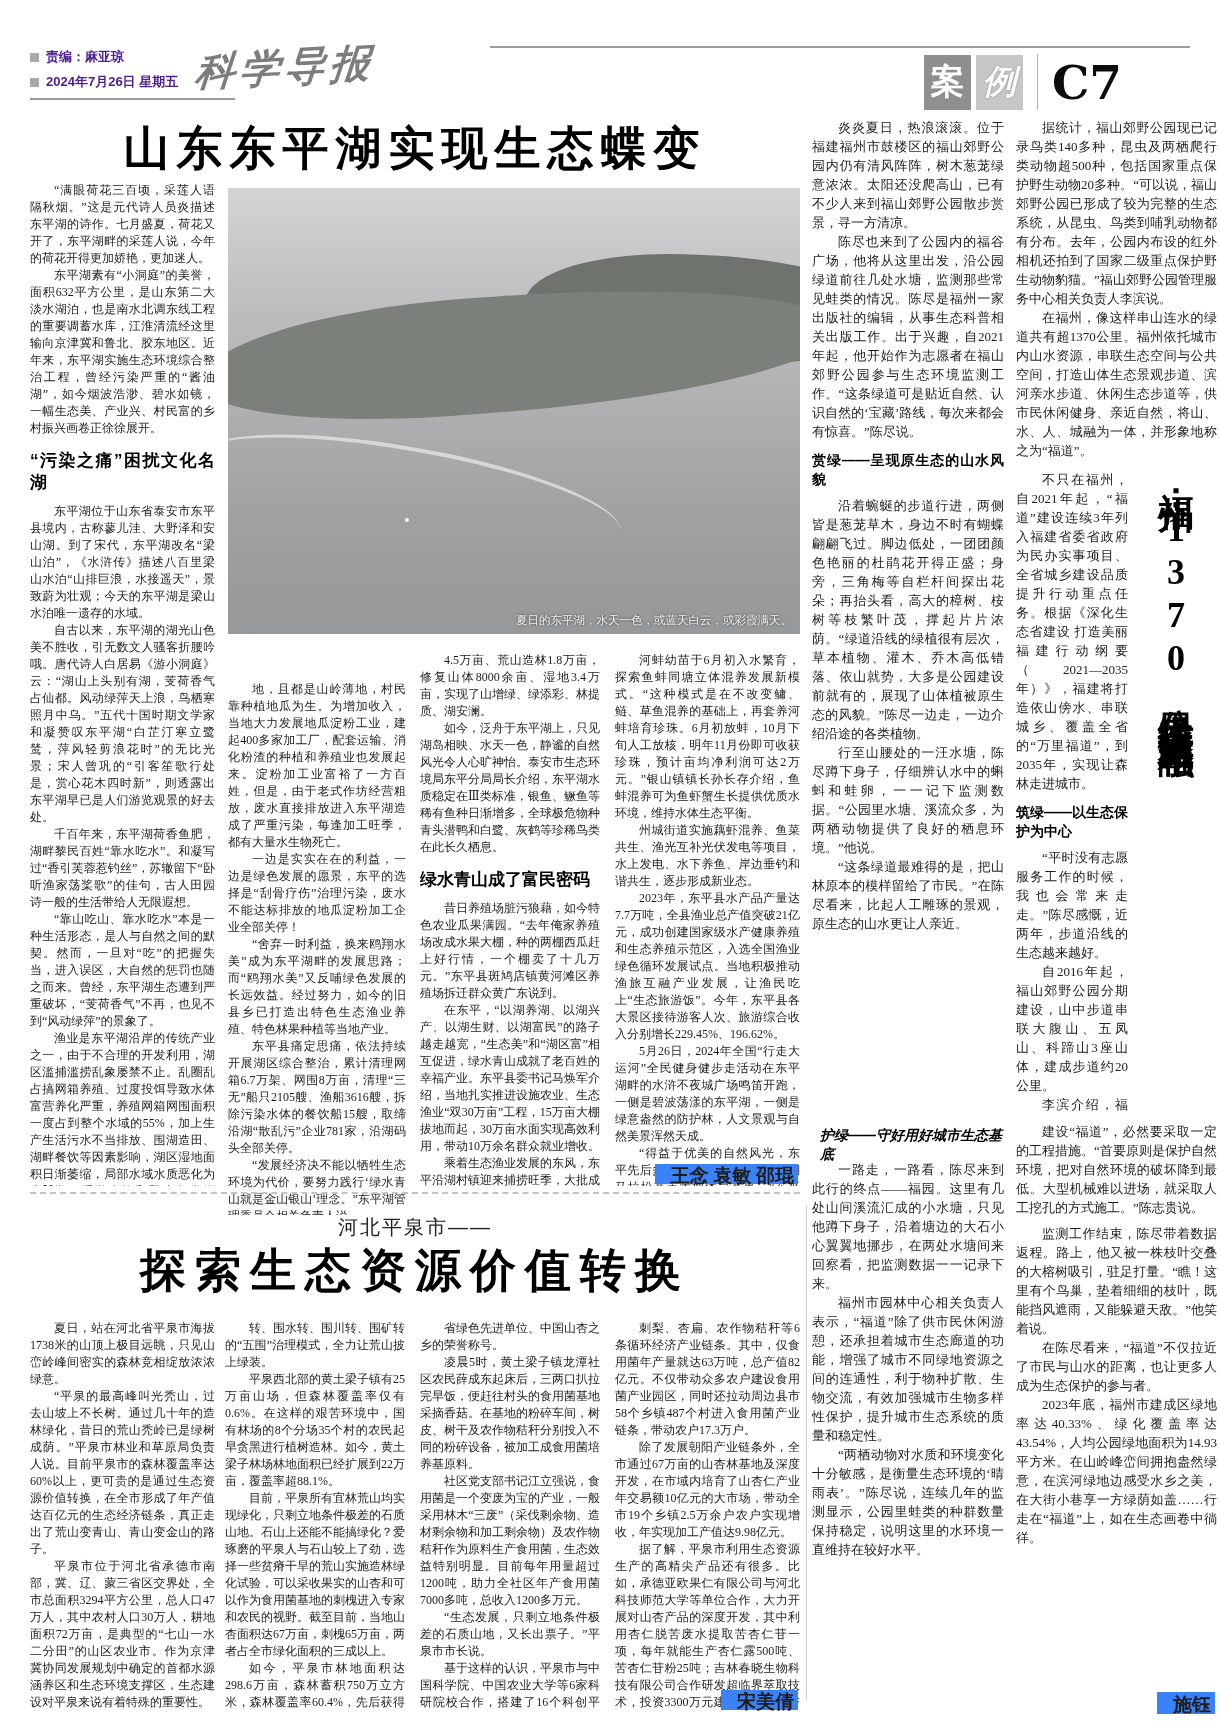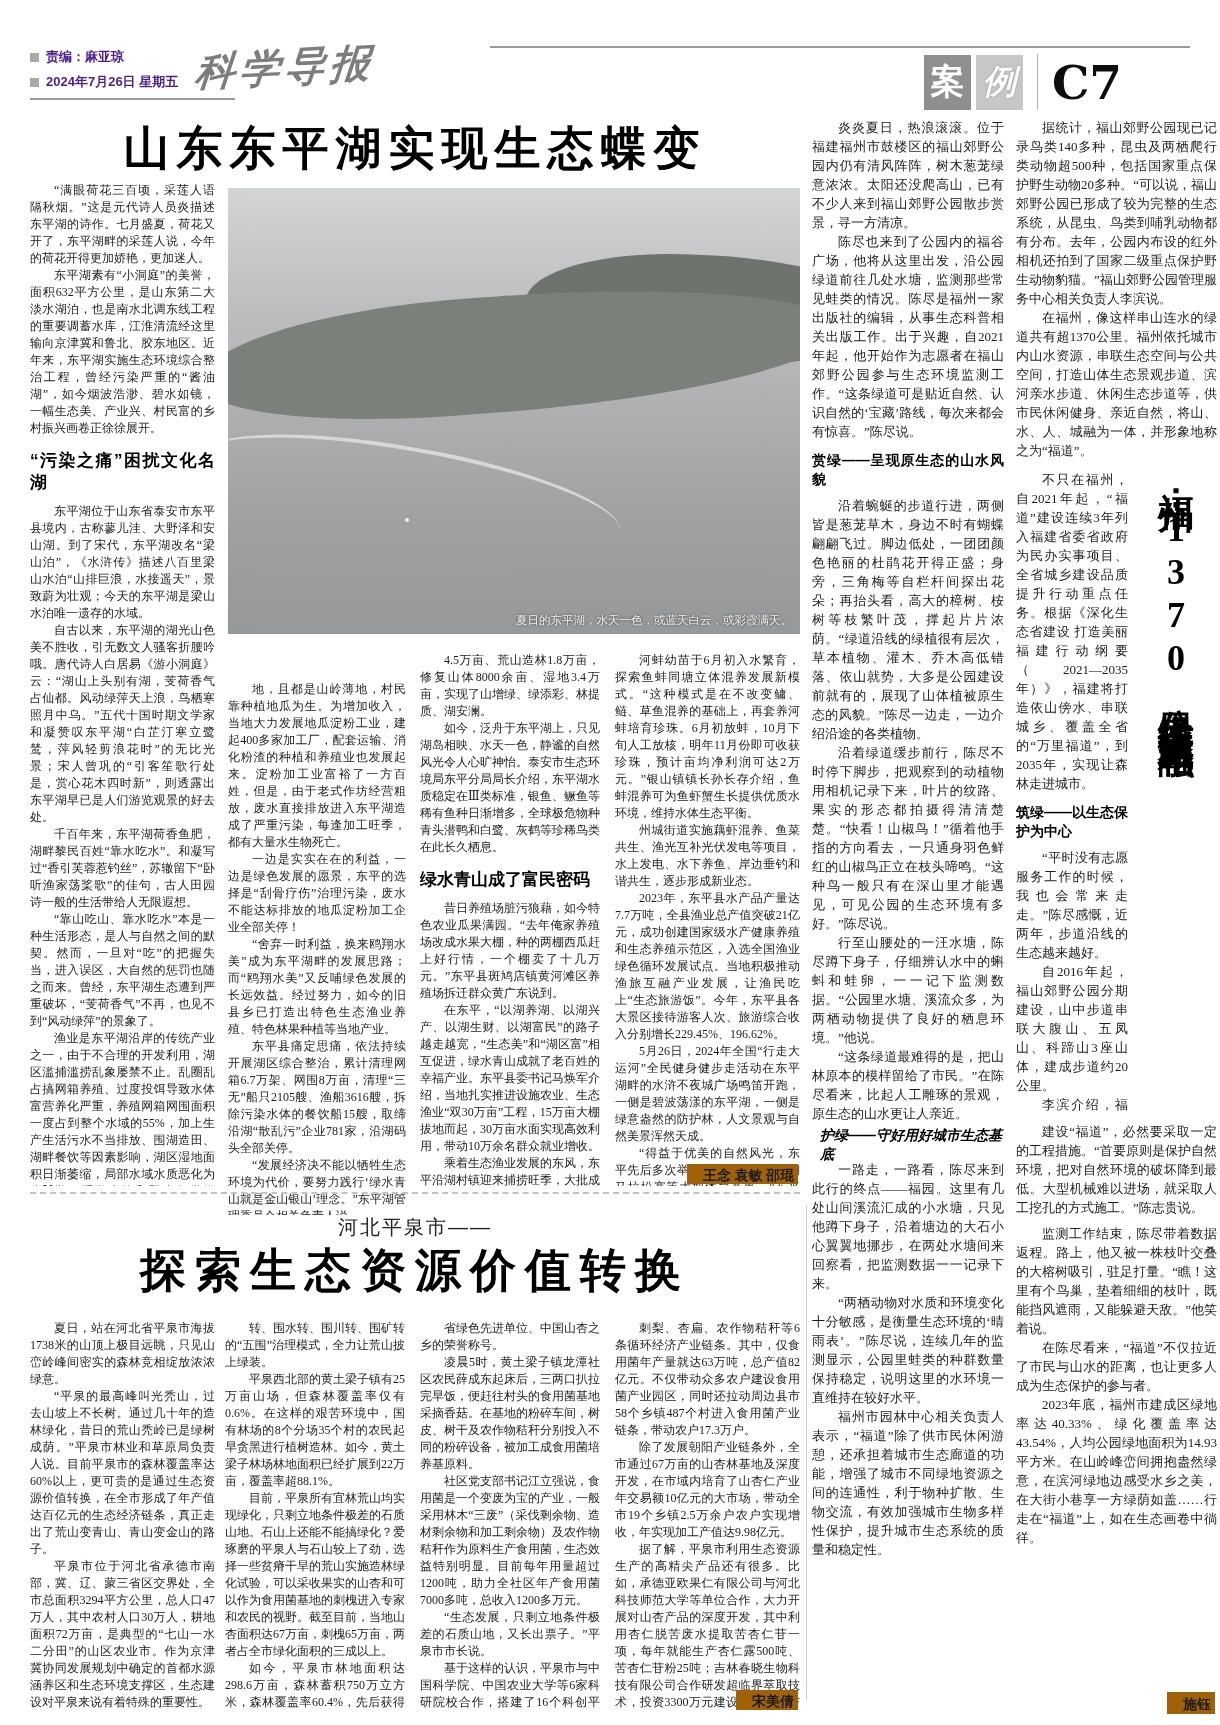--- a/index.html
+++ b/index.html
@@ -21,21 +21,21 @@
   .ed-box.dark { background:#8f8f8f; color:#ffffff; }
   .ed-box.light { background:#c7c7c7; color:#fbfbfb; font-style:italic; text-shadow:0 0 2px #8a8a8a; margin-left:5px; }
   .ed-div { width:0; height:56px; border-left:1px solid #b0b0b0; margin:0 14px; }
   .page-no { font-family:"DejaVu Serif",serif; font-size:47px; font-weight:700; color:#0d0d0d; line-height:1; }
   
   .col { position:absolute; overflow:hidden; text-align:justify; font-size:12px; line-height:17px; }
   .para { margin:0; text-indent:2em; }
   .pgroup { }
   .subhead { font-family:"Liberation Sans",sans-serif; font-weight:700; font-size:17px; line-height:22px; margin:13px 0 9px; text-indent:0; color:#000; }
   .subhead.small { font-size:14px; line-height:19px; margin:10px 0 7px; }
-  .byline { position:absolute; right:2px; bottom:2px; background:#a16207; font-weight:700; font-size:14px; padding:3px 4px 0 16px; font-family:"Liberation Serif",serif; }
+  .byline { position:absolute; right:2px; bottom:2px; background:#3b82f6; font-weight:700; font-size:19px; padding:3px 4px 0 16px; font-family:"Liberation Serif",serif; }
   
   .main-article { position:absolute; left:30px; top:112px; width:770px; height:1076px; }
   .main-headline { position:absolute; left:0; top:6px; width:100%; text-align:center; font-family:"Liberation Sans",sans-serif; font-weight:700; font-size:46px; letter-spacing:7px; color:#000; white-space:nowrap; }
   .photo { position:absolute; left:198px; top:76px; width:572px; height:446px; overflow:hidden;
     background:linear-gradient(180deg,#d3d4d6 0%,#c8c9cb 13%,#bcbdbf 28%,#aeafb1 50%,#9fa0a2 75%,#97989a 100%); }
   .photo-land { position:absolute; left:-5%; top:24%; width:112%; height:26%; background:#7c807b; border-radius:45% 55% 60% 40%/60% 50% 55% 45%; transform:rotate(-4deg); }
   .photo-land2 { position:absolute; left:52%; top:15%; width:62%; height:24%; background:#6e736d; border-radius:50% 50% 45% 55%/55% 45% 50% 50%; transform:rotate(3deg); }
   .photo-road { position:absolute; left:-6%; top:58%; width:75%; height:90px; border-top:4px solid #d6d7d9; border-radius:50%; transform:rotate(10deg); }
   .photo-boat { position:absolute; left:31%; top:74%; width:4px; height:4px; background:#f2f2f2; border-radius:50%; }
   .photo-caption { position:absolute; right:8px; bottom:6px; color:#efefef; font-size:11.5px; font-family:"Liberation Sans",sans-serif; text-shadow:0 0 3px rgba(0,0,0,.65); }
@@ -177,21 +177,20 @@
   <div class="right-article">
 
     <div class="col" style="left:0;top:6px;width:192px;height:1004px;">
       <div class="pgroup">
           <p class="para">炎炎夏日，热浪滚滚。位于福建福州市鼓楼区的福山郊野公园内仍有清风阵阵，树木葱茏绿意浓浓。太阳还没爬高山，已有不少人来到福山郊野公园散步赏景，寻一方清凉。</p>
           <p class="para">陈尽也来到了公园内的福谷广场，他将从这里出发，沿公园绿道前往几处水塘，监测那些常见蛙类的情况。陈尽是福州一家出版社的编辑，从事生态科普相关出版工作。出于兴趣，自2021年起，他开始作为志愿者在福山郊野公园参与生态环境监测工作。“这条绿道可是贴近自然、认识自然的‘宝藏’路线，每次来都会有惊喜。”陈尽说。</p>
         </div>
       <div class="subhead small">赏绿——呈现原生态的山水风貌</div>
       <div class="pgroup">
           <p class="para">沿着蜿蜒的步道行进，两侧皆是葱茏草木，身边不时有蝴蝶翩翩飞过。脚边低处，一团团颜色艳丽的杜鹃花开得正盛；身旁，三角梅等自栏杆间探出花朵；再抬头看，高大的樟树、桉树等枝繁叶茂，撑起片片浓荫。“绿道沿线的绿植很有层次，草本植物、灌木、乔木高低错落、依山就势，大多是公园建设前就有的，展现了山体植被原生态的风貌。”陈尽一边走，一边介绍沿途的各类植物。</p>
-          <p class="para">沿着绿道缓步前行，陈尽不时停下脚步，把观察到的动植物用相机记录下来，叶片的纹路、果实的形态都拍摄得清清楚楚。“快看！山椒鸟！”循着他手指的方向看去，一只通身羽色鲜红的山椒鸟正立在枝头啼鸣。“这种鸟一般只有在深山里才能遇见，可见公园的生态环境有多好。”陈尽说。</p>
           <p class="para">行至山腰处的一汪水塘，陈尽蹲下身子，仔细辨认水中的蝌蚪和蛙卵，一一记下监测数据。“公园里水塘、溪流众多，为两栖动物提供了良好的栖息环境。”他说。</p>
           <p class="para">“这条绿道最难得的是，把山林原本的模样留给了市民。”在陈尽看来，比起人工雕琢的景观，原生态的山水更让人亲近。</p>
         </div>
     </div>
 
     <div class="col" style="left:204px;top:6px;width:201px;height:346px;">
       <div class="pgroup">
           <p class="para">据统计，福山郊野公园现已记录鸟类140多种，昆虫及两栖爬行类动物超500种，包括国家重点保护野生动物20多种。“可以说，福山郊野公园已形成了较为完整的生态系统，从昆虫、鸟类到哺乳动物都有分布。去年，公园内布设的红外相机还拍到了国家二级重点保护野生动物豹猫。”福山郊野公园管理服务中心相关负责人李滨说。</p>
           <p class="para">在福州，像这样串山连水的绿道共有超1370公里。福州依托城市内山水资源，串联生态空间与公共空间，打造山体生态景观步道、滨河亲水步道、休闲生态步道等，供市民休闲健身、亲近自然，将山、水、人、城融为一体，并形象地称之为“福道”。</p>
         </div>
@@ -215,22 +214,22 @@
       <div class="pgroup">
           <p class="para">建设“福道”，必然要采取一定的工程措施。“首要原则是保护自然环境，把对自然环境的破坏降到最低。大型机械难以进场，就采取人工挖孔的方式施工。”陈志贵说。</p>
         </div>
     </div>
 
     <div class="subhead small" style="position:absolute;left:0;top:1006px;width:192px;margin:8px;font-style:italic;">护绿——守好用好城市生态基底</div>
 
     <div class="col" style="left:0;top:1048px;width:192px;height:556px;">
       <div class="pgroup">
           <p class="para">一路走，一路看，陈尽来到此行的终点——福园。这里有几处山间溪流汇成的小水塘，只见他蹲下身子，沿着塘边的大石小心翼翼地挪步，在两处水塘间来回察看，把监测数据一一记录下来。</p>
+          <p class="para">福州市园林中心相关负责人表示，“福道”除了供市民休闲游憩，还承担着城市生态廊道的功能，增强了城市不同绿地资源之间的连通性，利于物种扩散、生物交流，有效加强城市生物多样性保护，提升城市生态系统的质量和稳定性。</p>
           <p class="para">“两栖动物对水质和环境变化十分敏感，是衡量生态环境的‘晴雨表’。”陈尽说，连续几年的监测显示，公园里蛙类的种群数量保持稳定，说明这里的水环境一直维持在较好水平。</p>
-          <p class="para">福州市园林中心相关负责人表示，“福道”除了供市民休闲游憩，还承担着城市生态廊道的功能，增强了城市不同绿地资源之间的连通性，利于物种扩散、生物交流，有效加强城市生物多样性保护，提升城市生态系统的质量和稳定性。</p>
         </div>
     </div>
 
     <div class="col" style="left:204px;top:1112px;width:201px;height:492px;">
       <div class="pgroup">
           <p class="para">监测工作结束，陈尽带着数据返程。路上，他又被一株枝叶交叠的大榕树吸引，驻足打量。“瞧！这里有个鸟巢，垫着细细的枝叶，既能挡风遮雨，又能躲避天敌。”他笑着说。</p>
           <p class="para">在陈尽看来，“福道”不仅拉近了市民与山水的距离，也让更多人成为生态保护的参与者。</p>
           <p class="para">2023年底，福州市建成区绿地率达40.33%、绿化覆盖率达43.54%，人均公园绿地面积为14.93平方米。在山岭峰峦间拥抱盎然绿意，在滨河绿地边感受水乡之美，在大街小巷享一方绿荫如盖……行走在“福道”上，如在生态画卷中徜徉。</p>
         </div>
       <div class="byline">施钰</div>

